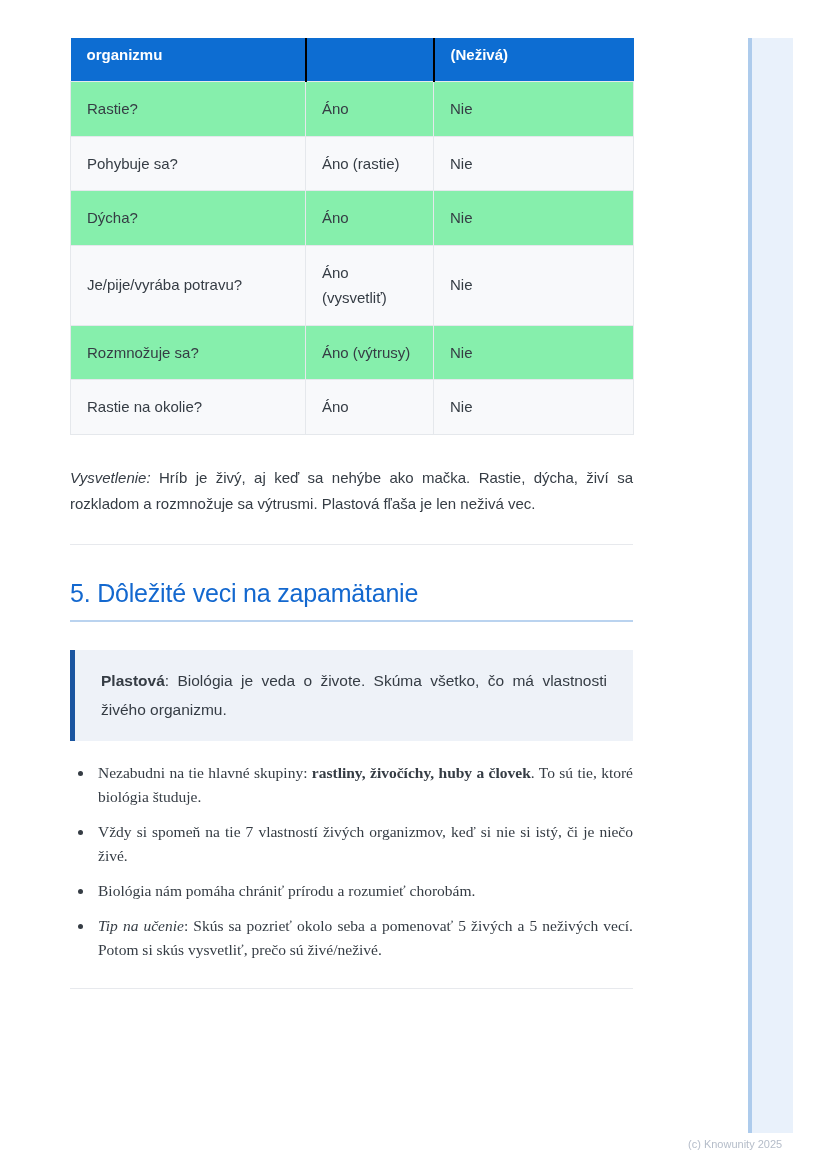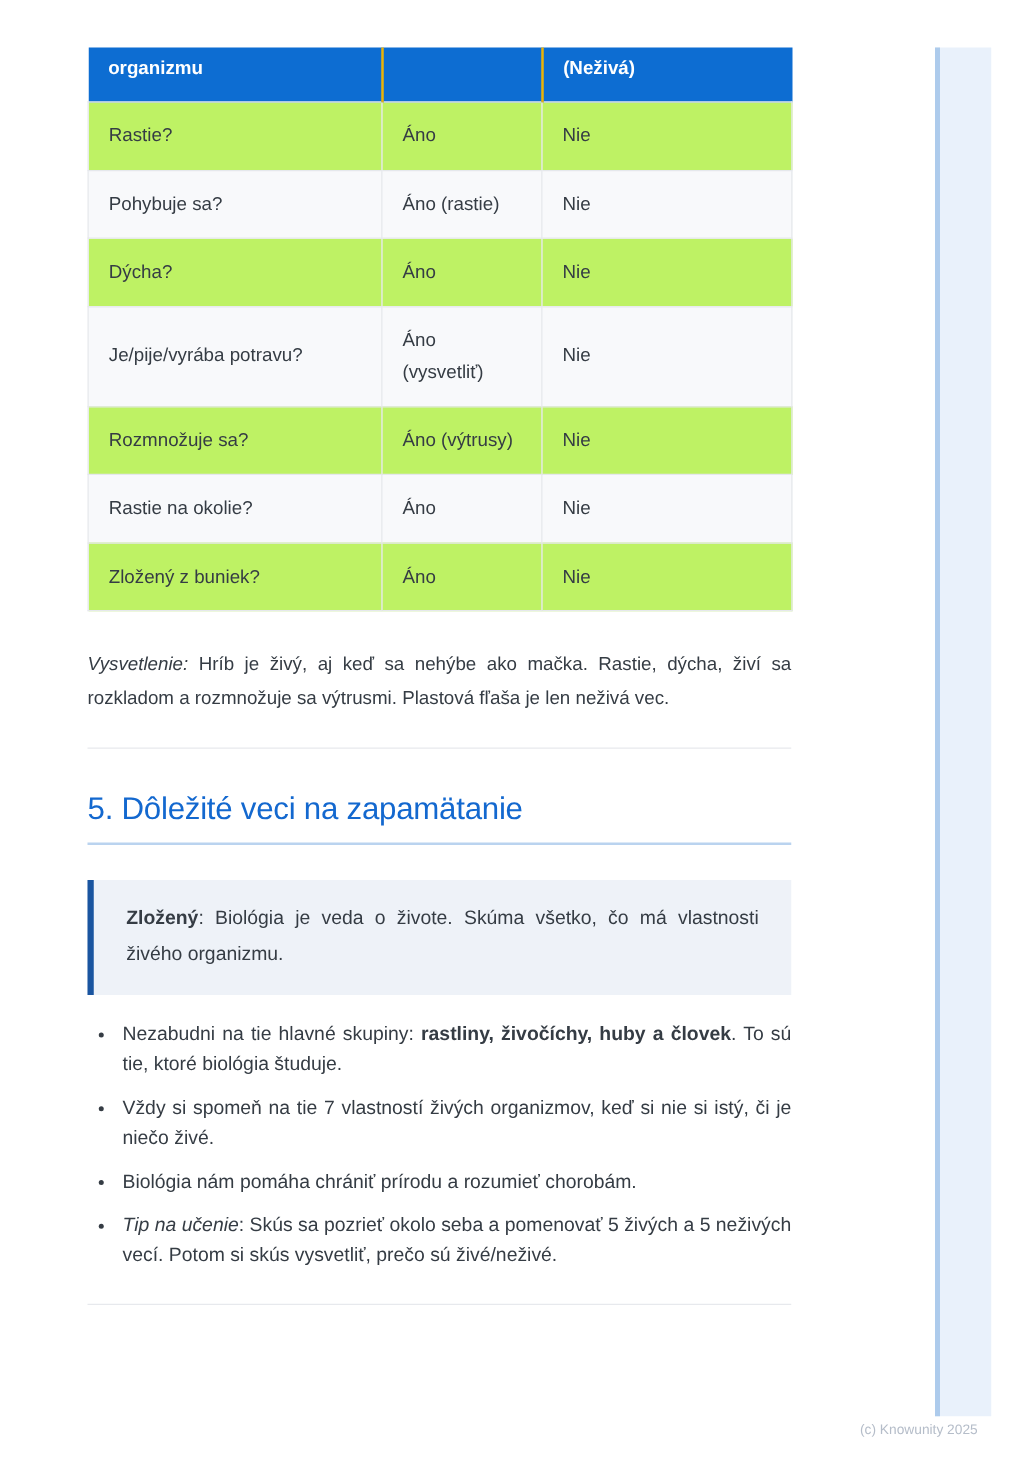--- a/index.html
+++ b/index.html
@@ -46,29 +46,29 @@
   }
   .props-table th {
     background: var(--table-header-bg, #0d6dd2);
     color: var(--table-header-text, #ffffff);
     font-weight: 700;
     font-size: 15px;
     text-align: left;
     padding: 8px 0 18px 16px;
     vertical-align: top;
   }
-  .props-table th + th { border-left: 2px solid #eab308; }
+  .props-table th + th { border-left: 2px solid #000000; }
   .props-table td {
     font-size: 15px;
     color: var(--body-text, #353c44);
     padding: 14px 16px;
     line-height: 1.7;
     border: 1px solid var(--table-border, #e5e8ec);
     vertical-align: middle;
-    background: #bef264;
+    background: #86efac;
   }
   .props-table tbody tr:nth-child(even) td { background: var(--table-stripe-bg, #f8f9fb); }
 
   .explanation {
     margin: 30px 0 0 0;
     font-size: 15px;
     line-height: 1.78;
     color: var(--body-text, #353c44);
     text-align: justify;
   }
@@ -101,20 +101,21 @@
     font-size: 15.5px;
     line-height: 1.85;
     color: var(--body-text, #353c44);
     text-align: justify;
   }
 
   ul.bullets {
     margin: 20px 0 0 0;
     padding-left: 24px;
     color: var(--body-text, #353c44);
+    font-family: Liberation Serif, serif;
   }
   ul.bullets li {
     font-size: 15.5px;
     line-height: 1.55;
     margin-bottom: 11px;
     padding-left: 4px;
     text-align: justify;
   }
   ul.bullets li:last-child { margin-bottom: 0; }
   ul.bullets em { font-style: italic; }
@@ -167,36 +168,31 @@
           <tr>
             <td>Rozmnožuje sa?</td>
             <td>Áno (výtrusy)</td>
             <td>Nie</td>
           </tr>
           <tr>
             <td>Rastie na okolie?</td>
             <td>Áno</td>
             <td>Nie</td>
           </tr>
-          <tr>
-            <td>Zložený z buniek?</td>
-            <td>Áno</td>
-            <td>Nie</td>
-          </tr>
         </tbody>
     </table>
 
     <p class="explanation"><em>Vysvetlenie:</em><span> Hríb je živý, aj keď sa nehýbe ako mačka. Rastie, dýcha, živí sa rozkladom a rozmnožuje sa výtrusmi. Plastová fľaša je len neživá vec.</span></p>
 
     <hr class="rule">
 
     <h2 class="heading">5. Dôležité veci na zapamätanie</h2>
 
     <div class="callout">
-      <p><strong>Zložený</strong><span>: Biológia je veda o živote. Skúma všetko, čo má vlastnosti živého organizmu.</span></p>
+      <p><strong>Plastová</strong><span>: Biológia je veda o živote. Skúma všetko, čo má vlastnosti živého organizmu.</span></p>
     </div>
 
     <ul class="bullets">
       <li><span>Nezabudni na tie hlavné skupiny: </span><strong>rastliny, živočíchy, huby a človek</strong><span>. To sú tie, ktoré biológia študuje.</span></li>
       <li><span>Vždy si spomeň na tie 7 vlastností živých organizmov, keď si nie si istý, či je niečo živé.</span></li>
       <li><span>Biológia nám pomáha chrániť prírodu a rozumieť chorobám.</span></li>
       <li><em>Tip na učenie</em><span>: Skús sa pozrieť okolo seba a pomenovať 5 živých a 5 neživých vecí. Potom si skús vysvetliť, prečo sú živé/neživé.</span></li>
     </ul>
 
     <hr class="rule">

